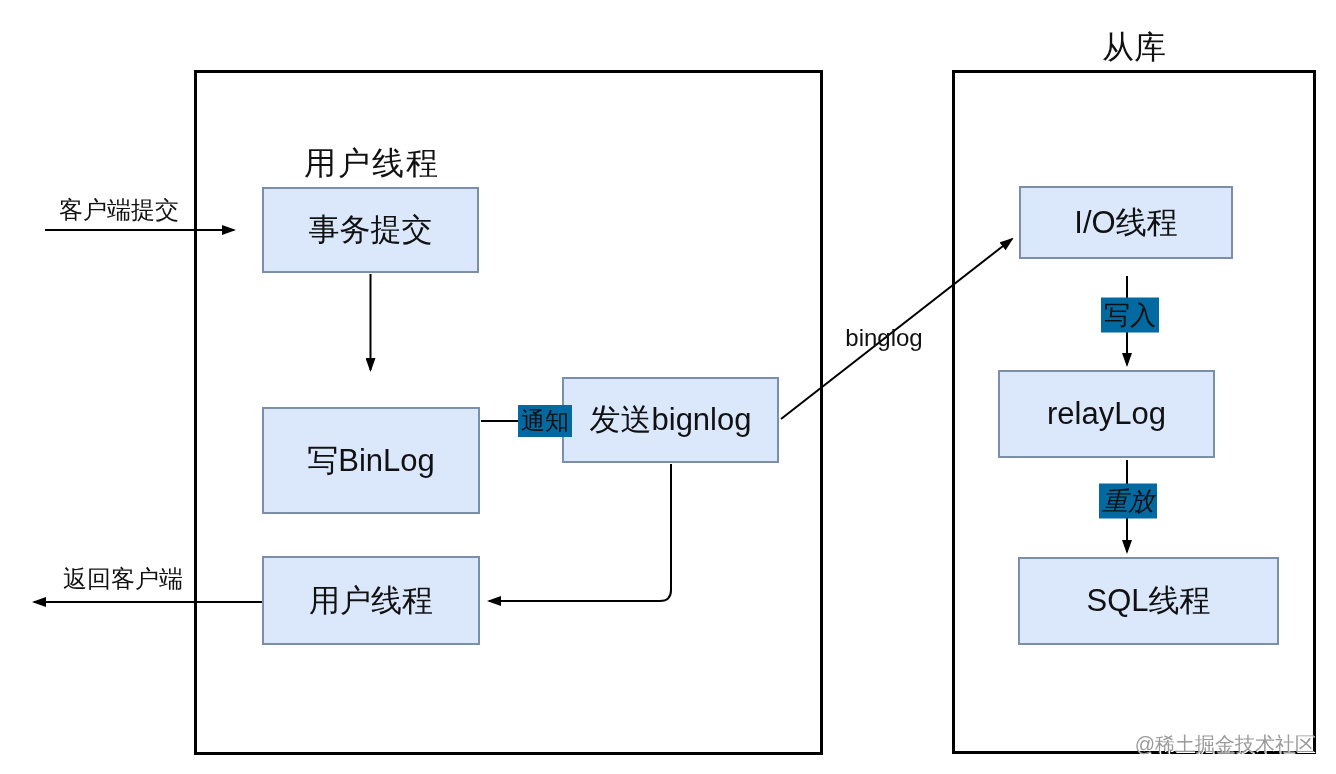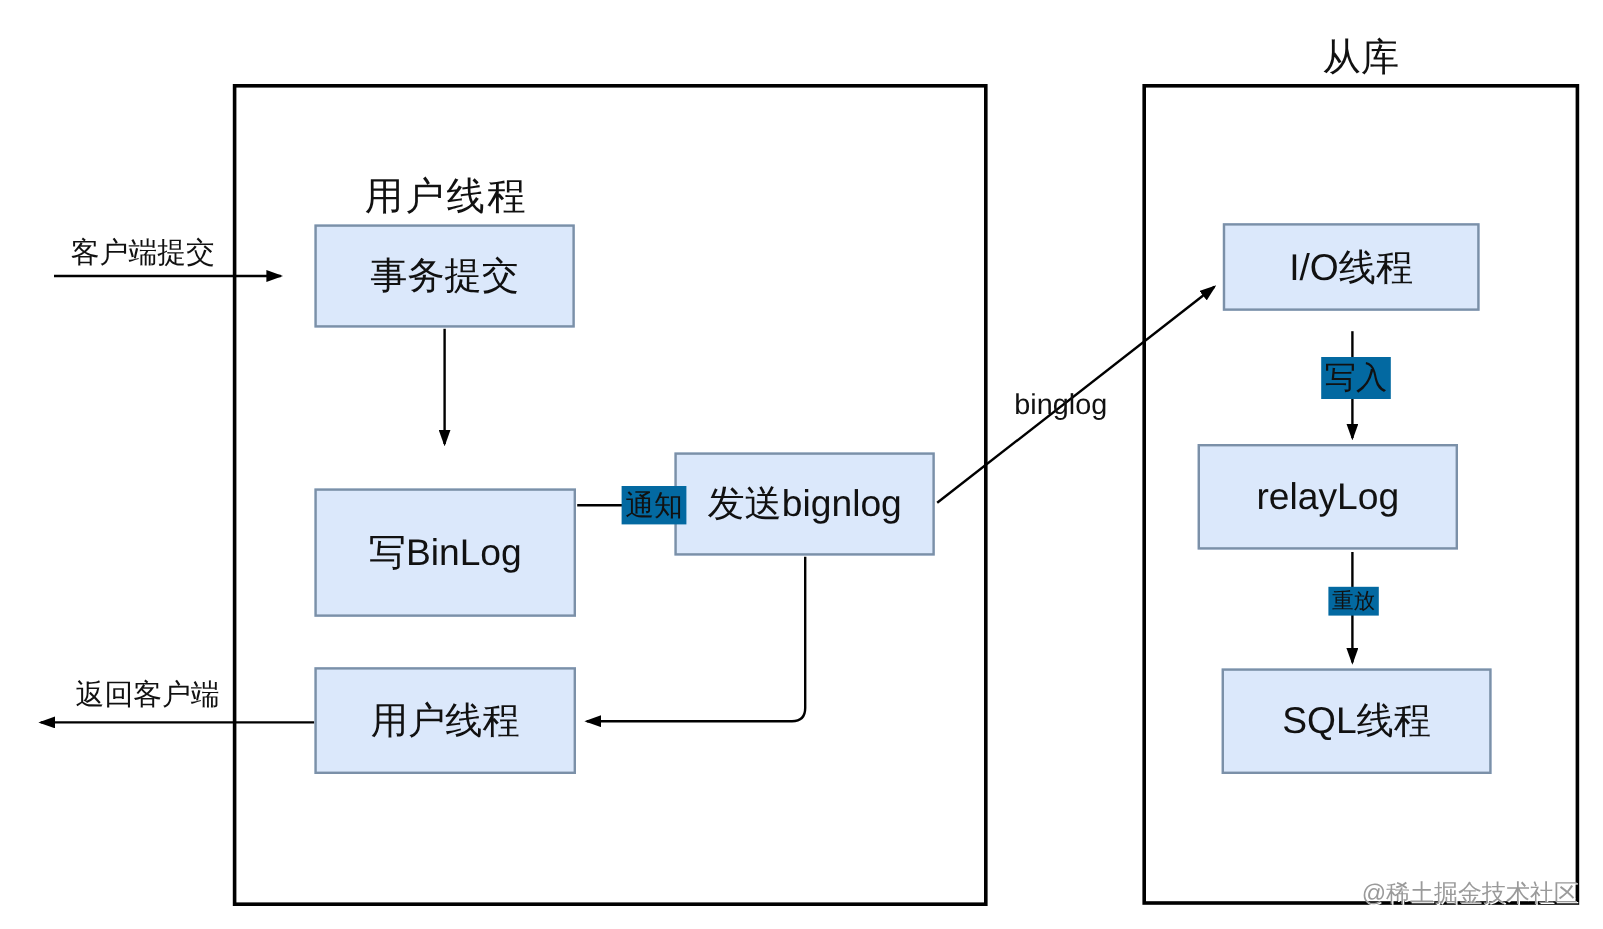--- a/index.html
+++ b/index.html
@@ -88,28 +88,28 @@
   #master-title { left: 207px; top: 29px; width: 629px; }
   #slave-title  { left: 952px; top: 29px; width: 364px; }
   #user-thread-label { left: 304px; top: 142px; font-size: 32px; letter-spacing: 2px; }
 
   #node-commit        { left: 262px;  top: 187px; width: 217px; height: 86px; }
   #node-write-binlog  { left: 262px;  top: 375px; width: 218px; height: 107px; margin-top: 32px; }
   #node-send-binlog   { left: 562px;  top: 377px; width: 217px; height: 86px; }
   #node-success       { left: 262px;  top: 556px; width: 218px; height: 89px; }
   #node-io-thread     { left: 1019px; top: 186px; width: 214px; height: 73px; }
   #node-relaylog      { left: 998px; top: 370px; width: 217px; height: 88px; }
-  #node-sql-thread    { left: 1018px; top: 557px; width: 225px; height: 88px; }
+  #node-sql-thread    { left: 1018px; top: 557px; width: 261px; height: 88px; }
 
   #label-client-submit { left: 119px;  top: 194px; }
   #label-return-client { left: 123px;  top: 563px; }
   #label-notify        { left: 545px;  top: 421px; font-family: Liberation Serif, serif; }
   #label-binglog       { left: 884px;  top: 338px; }
   #label-write-in      { left: 1130px; top: 315px; font-size: 26px; }
-  #label-replay        { left: 1128px; top: 501px; font-size: 18px; }
+  #label-replay        { left: 1128px; top: 501px; font-size: 26px; font-style: italic; }
 </style>
 </head>
 <body>
 
 <div class="stage">
 
   <svg class="arrows" viewBox="0 0 1336 774">
     <defs>
       <marker id="arrow" viewBox="0 0 14 10" markerWidth="14" markerHeight="10" refX="12" refY="5" orient="auto" markerUnits="userSpaceOnUse">
         <path d="M0,0 L14,5 L0,10 Z" style="fill:#000;stroke:none"></path>

